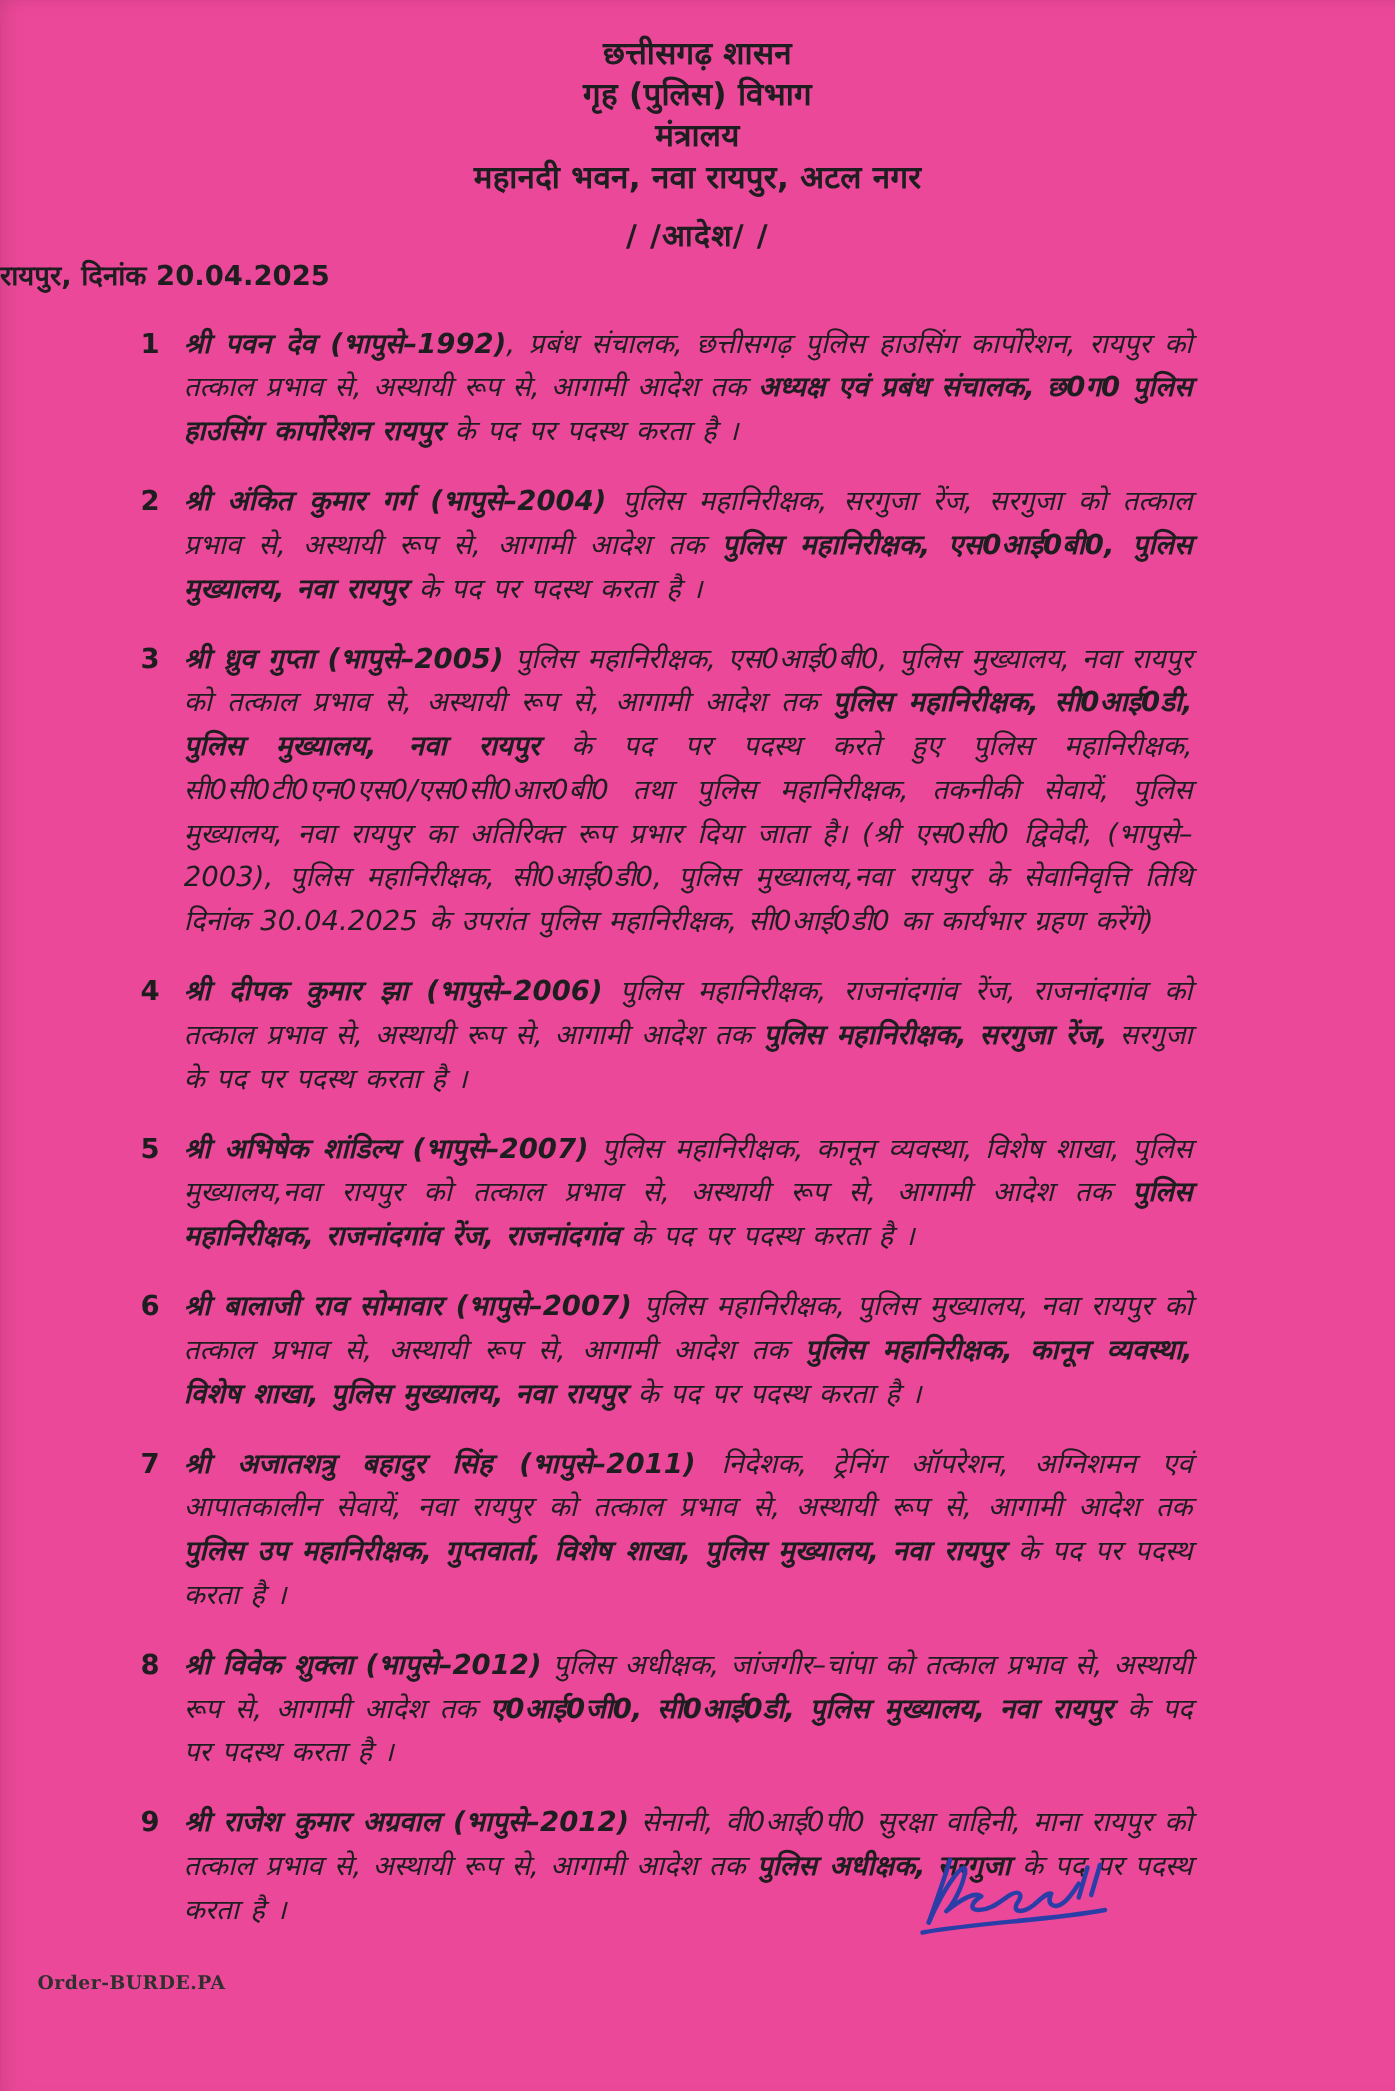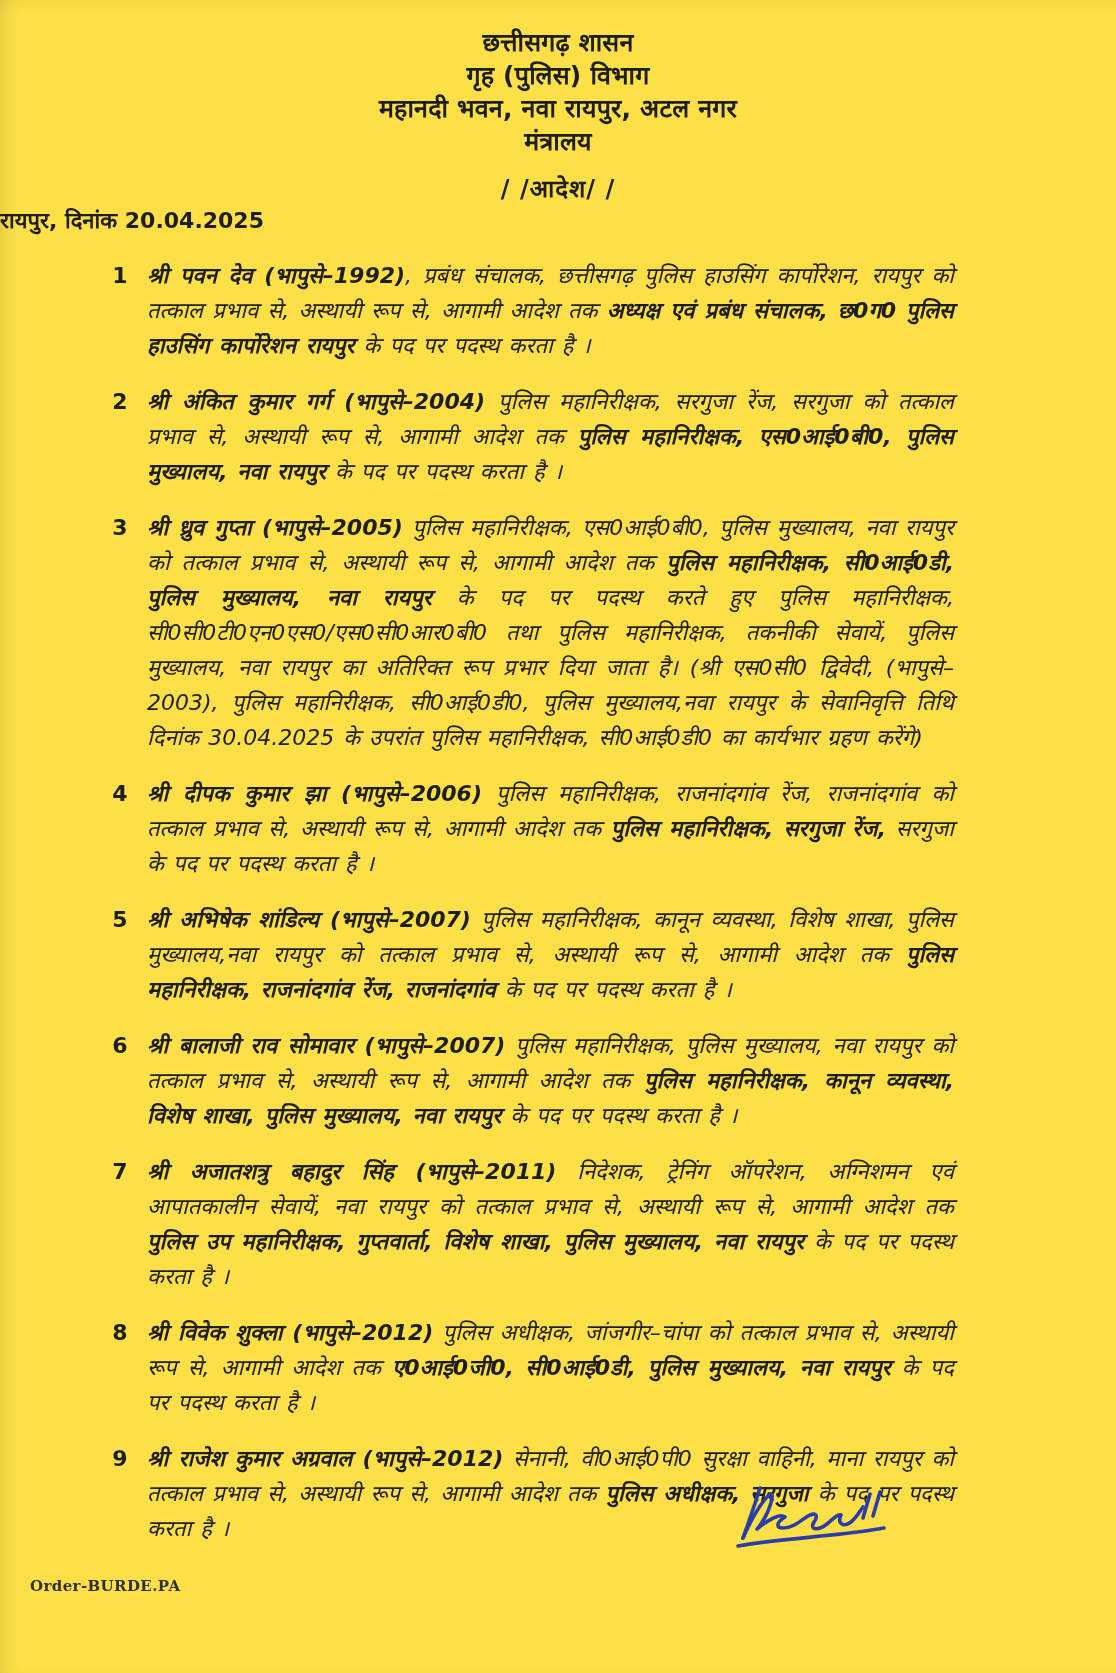--- a/index.html
+++ b/index.html
@@ -3,21 +3,21 @@
 <meta charset="utf-8">
 <style>
   * { margin: 0; padding: 0; box-sizing: border-box; }
   html, body { width: 1116px; background: #e9e8e5; }
   body { font-family: "DejaVu Sans", "Liberation Sans", sans-serif; }
 
   .page {
     position: relative;
     width: 1116px;
     height: 1673px;
-    background: #fde047;
+    background: #ec4899;
     color: #1e1e20;
     box-shadow: inset 14px 0 22px -16px rgba(0,0,0,.18), inset 0 10px 18px -14px rgba(0,0,0,.12);
     overflow: hidden;
   }
 
   .header { padding-top: 26px; text-align: center; }
   .header .h-line {
     font-weight: 700;
     font-size: 25px;
     line-height: 33px;
@@ -93,22 +93,22 @@
   }
 </style>
 </head>
 <body>
 
 <div class="page">
 
   <div class="header">
     <div class="h-line">छत्तीसगढ़ शासन</div>
     <div class="h-line">गृह (पुलिस) विभाग</div>
+    <div class="h-line">मंत्रालय</div>
     <div class="h-line">महानदी भवन, नवा रायपुर, अटल नगर</div>
-    <div class="h-line">मंत्रालय</div>
   </div>
 
   <div class="order-marker">/ /आदेश/ /</div>
 
   <div class="place-date">रायपुर, दिनांक 20.04.2025</div>
 
 
   <div class="items">
 
     <div class="order-item">

